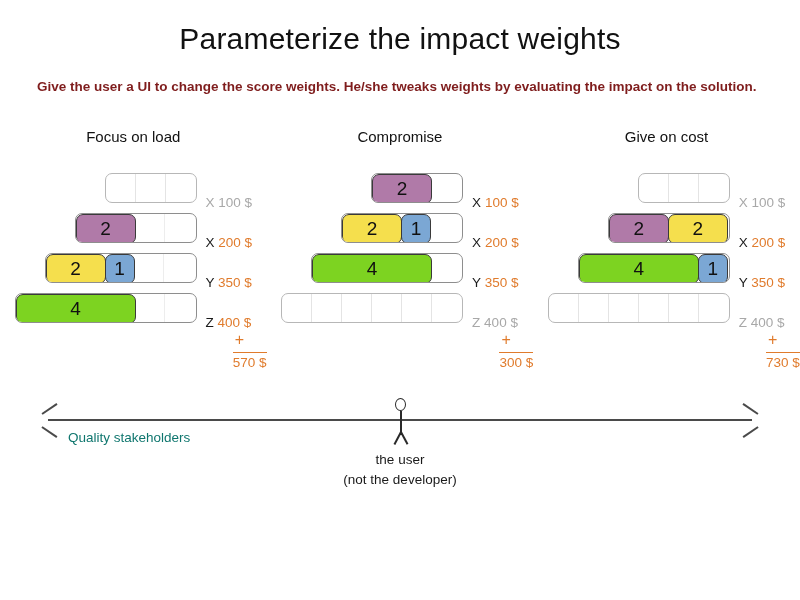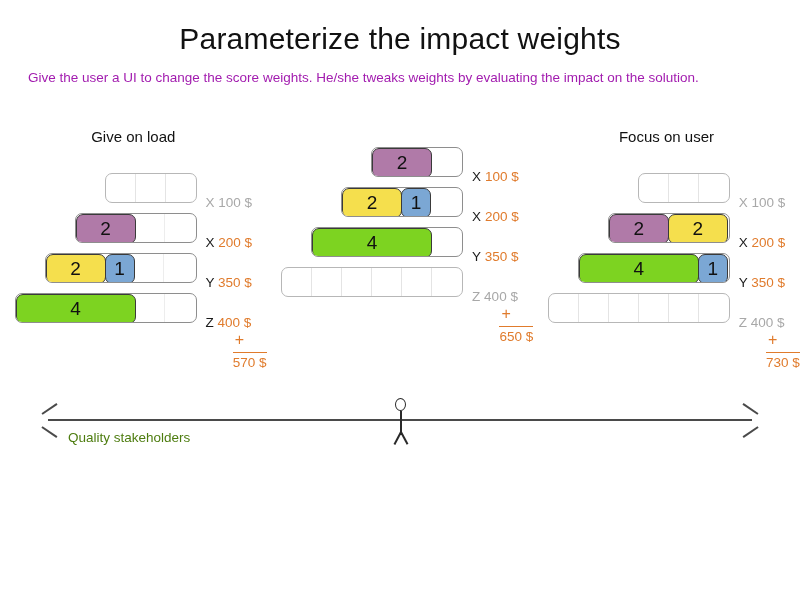--- a/index.html
+++ b/index.html
@@ -22,24 +22,24 @@
     text-align: center;
     font-size: 30px;
     font-weight: 400;
     color: #111111;
     margin: 0;
     padding-top: 22px;
     letter-spacing: 0.2px;
   }
   #slide-subtitle {
     font-size: 13.5px;
-    color: #a21caf;
-    margin: 0;
+    color: #7f1d1d;
+    margin: 9px;
     padding: 14px 0 0 28px;
-    font-weight: 400;
+    font-weight: 700;
   }
 
   
   #columns {
     position: absolute;
     top: 124px;
     left: 0;
     width: 800px;
     display: flex;
   }
@@ -182,21 +182,21 @@
   }
   .arrow-head.left i.a  { top: 7px;  transform: rotate(-34deg); transform-origin: left center; }
   .arrow-head.left i.b  { top: 20px; transform: rotate(34deg);  transform-origin: left center; }
   .arrow-head.right i.a { top: 7px;  left: auto; right: 0; transform: rotate(34deg);  transform-origin: right center; }
   .arrow-head.right i.b { top: 20px; left: auto; right: 0; transform: rotate(-34deg); transform-origin: right center; }
 
   .pole-label {
     position: absolute;
     top: 34px;
     font-size: 13.5px;
-    color: #4d7c0f;
+    color: #0f766e;
   }
   #label-quality   { left: 68px; }
   #label-financial { right: 68px; }
 
   
   #stick-figure {
     position: absolute;
     left: 385px;
     top: 2px;
     width: 32px;
@@ -243,21 +243,21 @@
   }
 </style>
 </head>
 <body>
 
 <h1 id="slide-title">Parameterize the impact weights</h1>
 <p id="slide-subtitle">Give the user a UI to change the score weights. He/she tweaks weights by evaluating the impact on the solution.</p>
 
 <div id="columns">
     <div class="scenario">
-      <div class="scenario-title">Give on load</div>
+      <div class="scenario-title">Focus on load</div>
       <div class="rows">
         <div class="weight-row inactive">
           <div class="bar-wrap" style="width: 182px;">
             <div class="bar empty" style="width: 92px;">
               <div class="slot"></div>
               <div class="slot"></div>
               <div class="slot"></div>
             </div>
           </div>
           <div class="row-label"><span class="row-key">X</span> <span class="row-cost">100 $</span></div>
@@ -294,20 +294,21 @@
           <div class="row-label"><span class="row-key">Z</span> <span class="row-cost">400 $</span></div>
         </div>
       </div>
       <div class="total">
         <div class="plus">+</div>
         <div class="rule"></div>
         <div>570 $</div>
       </div>
     </div>
     <div class="scenario">
+      <div class="scenario-title">Compromise</div>
       <div class="rows">
         <div class="weight-row">
           <div class="bar-wrap" style="width: 182px;">
             <div class="bar" style="width: 92px;">
               <div class="seg seg-purple" style="width: 60px;">2</div>
               <div class="slot"></div>
             </div>
           </div>
           <div class="row-label"><span class="row-key">X</span> <span class="row-cost">100 $</span></div>
         </div>
@@ -340,25 +341,25 @@
               <div class="slot"></div>
               <div class="slot"></div>
             </div>
           </div>
           <div class="row-label"><span class="row-key">Z</span> <span class="row-cost">400 $</span></div>
         </div>
       </div>
       <div class="total">
         <div class="plus">+</div>
         <div class="rule"></div>
-        <div>650 $</div>
+        <div>300 $</div>
       </div>
     </div>
     <div class="scenario">
-      <div class="scenario-title">Focus on user</div>
+      <div class="scenario-title">Give on cost</div>
       <div class="rows">
         <div class="weight-row inactive">
           <div class="bar-wrap" style="width: 182px;">
             <div class="bar empty" style="width: 92px;">
               <div class="slot"></div>
               <div class="slot"></div>
               <div class="slot"></div>
             </div>
           </div>
           <div class="row-label"><span class="row-key">X</span> <span class="row-cost">100 $</span></div>
@@ -416,13 +417,17 @@
 
   <div class="pole-label" id="label-quality">Quality stakeholders</div>
 
   <div id="stick-figure">
     <div id="figure-head"></div>
     <div id="figure-body"></div>
     <div class="figure-leg" id="figure-leg-left"></div>
     <div class="figure-leg" id="figure-leg-right"></div>
   </div>
 
+  <div id="user-caption">
+    <div>the user</div>
+    <div>(not the developer)</div>
+  </div>
 </div>
 
 </body></html>

